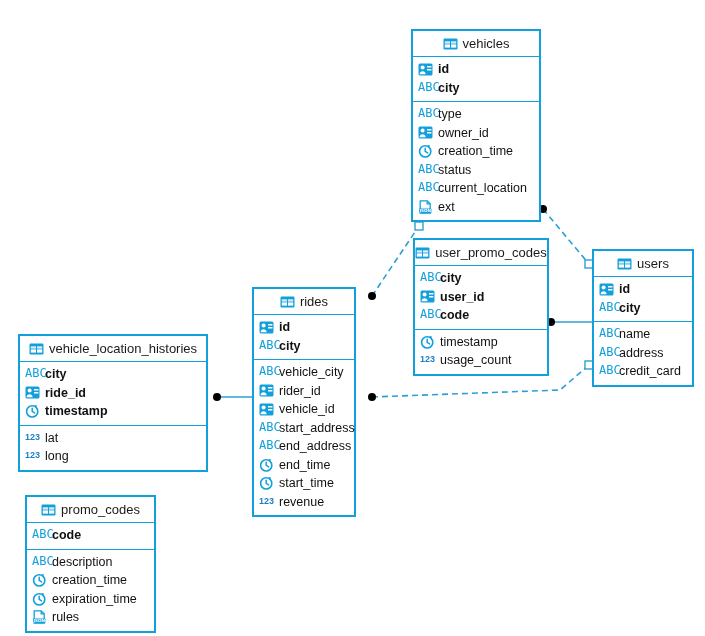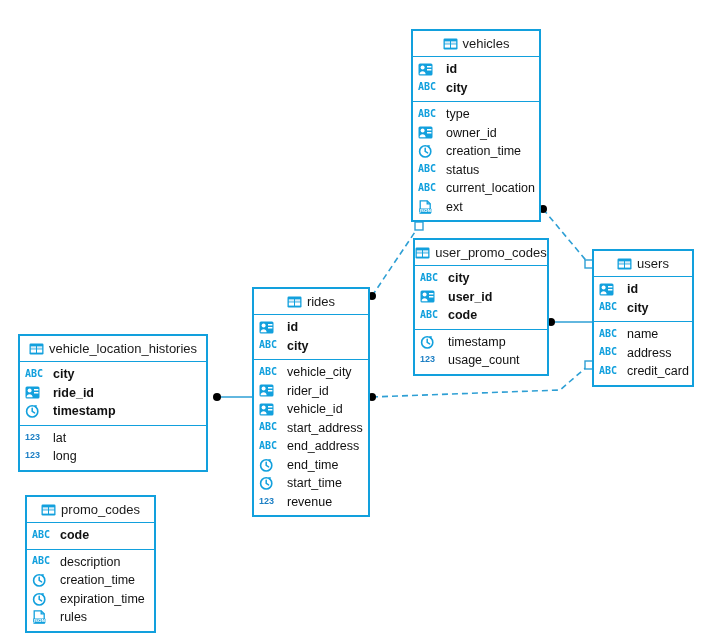--- a/index.html
+++ b/index.html
@@ -27,36 +27,36 @@
     border-bottom:1px solid #12a0dd;
     font-size:13px;color:#1a1a1a;
     padding:0 14px;
     white-space:nowrap;
   }
   .tbl-section{
     padding:3px 0 4px 0;
   }
   .tbl-section + .tbl-section{border-top:1px solid #12a0dd;}
   .field{
-    display:flex;align-items:center;gap:13px;
+    display:flex;align-items:center;gap:5px;
     height:18.5px;
     font-size:12.5px;color:#111;
     padding:0 6px 0 5px;
     white-space:nowrap;
   }
   .field.pk{font-weight:bold;}
 
   
   .ico{flex:0 0 auto;display:inline-block;line-height:0;}
   .ico svg{display:block;}
 
   .abcico{
     flex:0 0 auto;
     font-family:"DejaVu Sans Mono", monospace;
-    font-size:10px;font-weight:bold;color:#12a0dd;
+    font-size:12px;font-weight:normal;color:#12a0dd;
     letter-spacing:0px;
     width:15px;text-align:center;
     transform:translateY(-1px);
   }
   .numico{
     flex:0 0 auto;
     font-family:"Liberation Sans", sans-serif;
     font-size:9px;font-weight:bold;color:#1c7fc4;
     width:15px;text-align:center;
     transform:translateY(-1px);
@@ -256,21 +256,21 @@
           <div class="field">
             <span class="abcico">ABC</span>
             <span>address</span>
           </div>
           <div class="field">
             <span class="abcico">ABC</span>
             <span>credit_card</span>
           </div>
         </div>
       </div>
-      <div class="table-box" style="left: 252px; top: 287px; width: 118px;">
+      <div class="table-box" style="left: 252px; top: 287px; width: 104px;">
         <div class="tbl-header">
           <span class="ico">
             <svg width="15" height="12" viewBox="0 0 15 12">
               <rect x="0.5" y="0.5" width="14" height="11" rx="1.2" fill="#12a0dd"></rect>
               <rect x="1.8" y="3.3" width="5.2" height="2.3" fill="#d9edf8"></rect>
               <rect x="8" y="3.3" width="5.2" height="2.3" fill="#d9edf8"></rect>
               <rect x="1.8" y="6.4" width="5.2" height="3.2" fill="#ffffff"></rect>
               <rect x="8" y="6.4" width="5.2" height="3.2" fill="#ffffff"></rect>
             </svg>
           </span>

